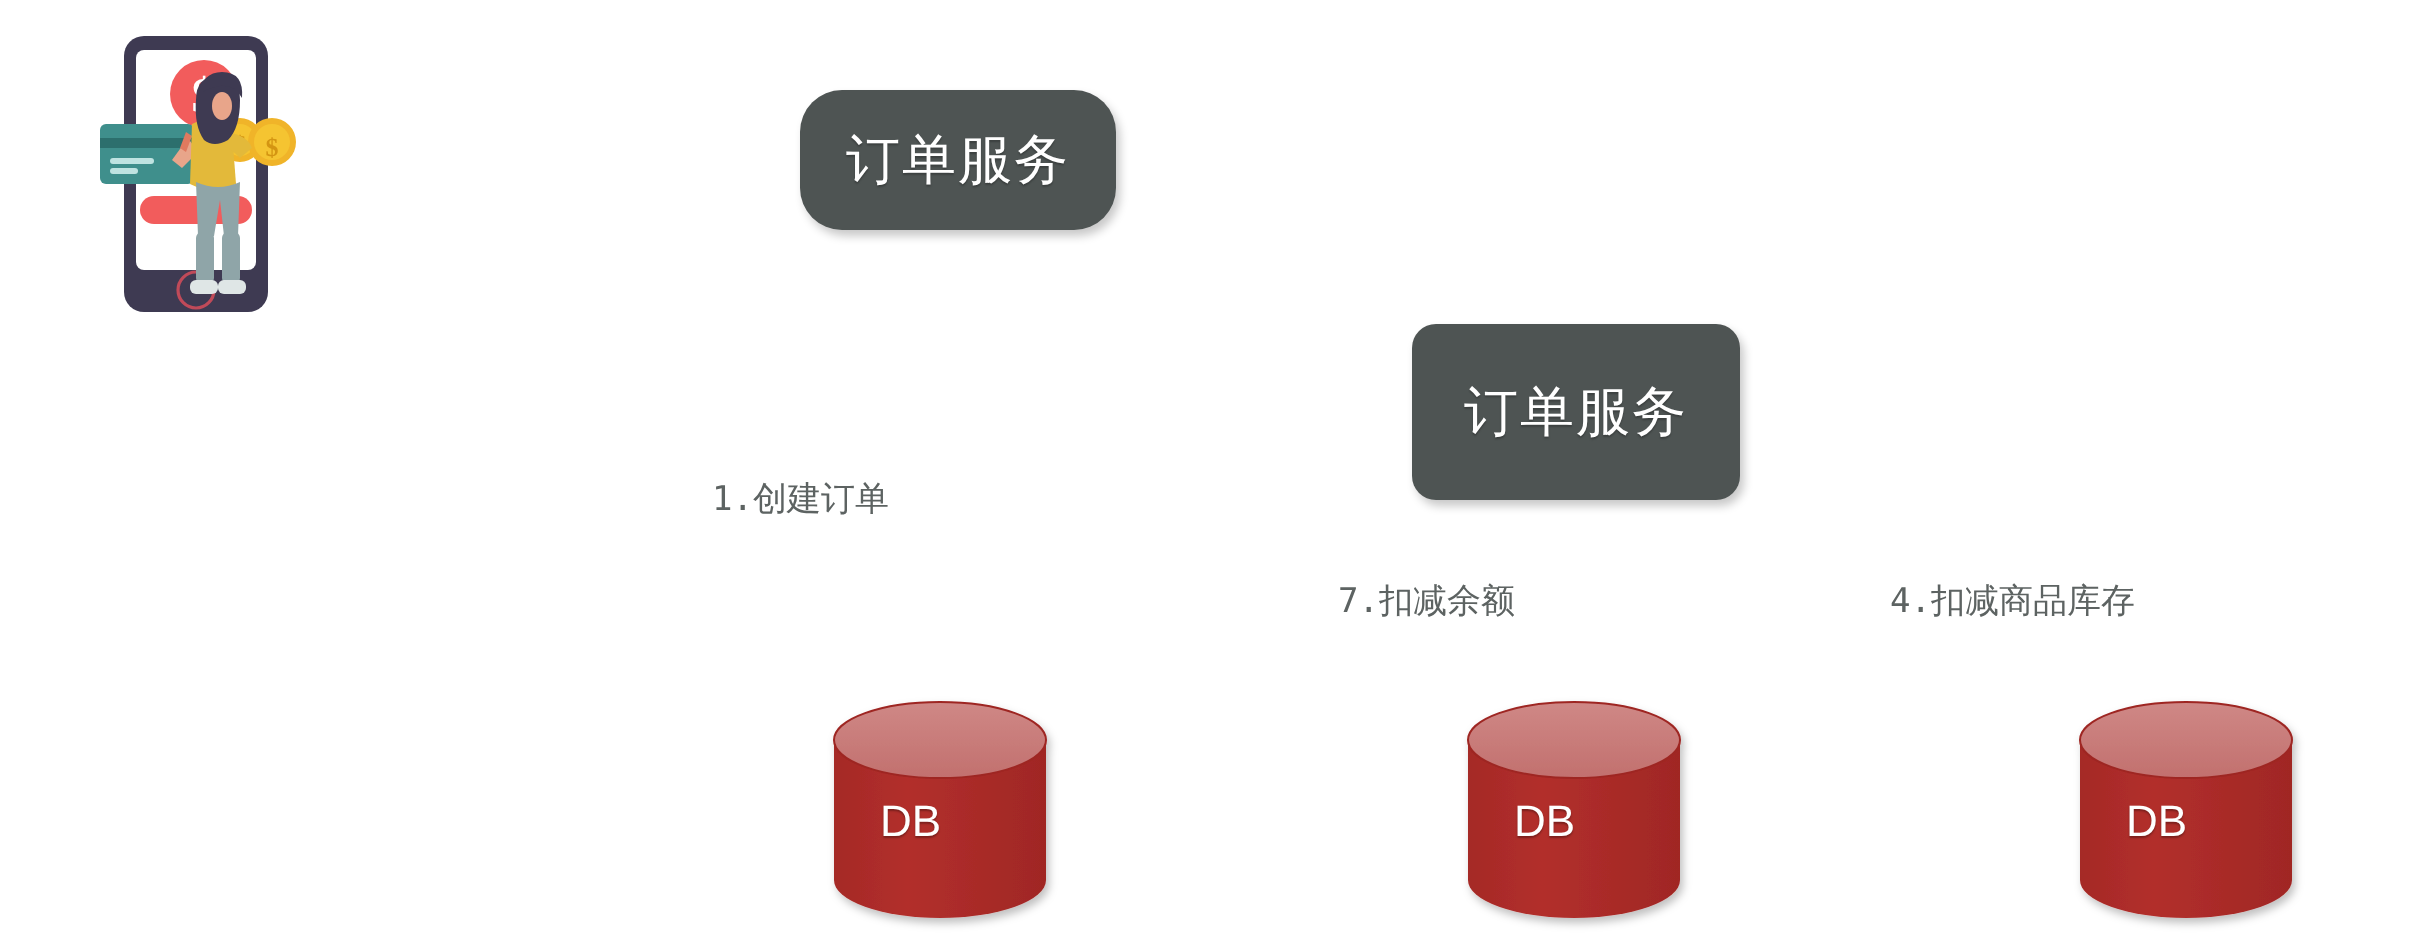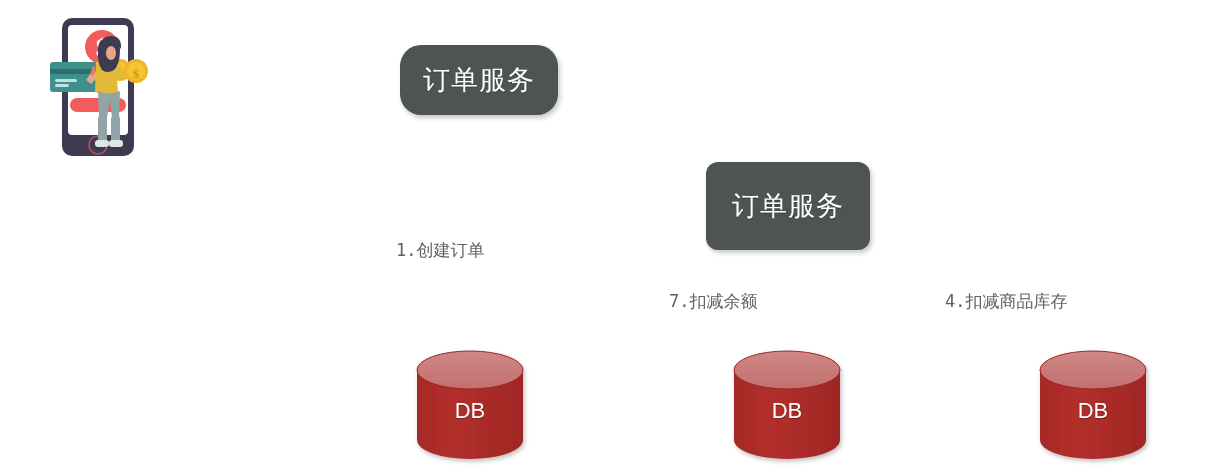--- a/index.html
+++ b/index.html
@@ -50,21 +50,21 @@
     font-family: "DejaVu Sans Mono", "Liberation Mono", monospace;
     white-space: nowrap;
     line-height: 1;
   }
   .db-text {
     position: absolute;
     color: #ffffff;
     font-size: 22px;
     line-height: 1;
     white-space: nowrap;
-    text-align: center;
+    text-align: left;
     text-shadow: 0 1px 1px rgba(0,0,0,0.3);
   }
   .illus {
     position: absolute;
   }
 </style>
 </head>
 <body>
 
 <div id="canvas">
@@ -172,17 +172,17 @@
 
   <div class="svc-box" style="left:706px; top:162px; width:164px; height:88px;">
     <span class="svc-label">订单服务</span>
   </div>
 
 
   <div class="db-text" style="left:440px; top:400px; width:60px;">DB</div>
   <div class="db-text" style="left:757px; top:400px; width:60px;">DB</div>
   <div class="db-text" style="left:1063px; top:400px; width:60px;">DB</div>
 
-  <div class="step-label" style="left:356px; top:242px;margin-left:40px;">1.创建订单</div>
+  <div class="step-label" style="left:356px; top:242px;">1.创建订单</div>
   <div class="step-label" style="left:669px; top:293px;">7.扣减余额</div>
   <div class="step-label" style="left:945px; top:293px;">4.扣减商品库存</div>
 
 </div>
 
 </body></html>

